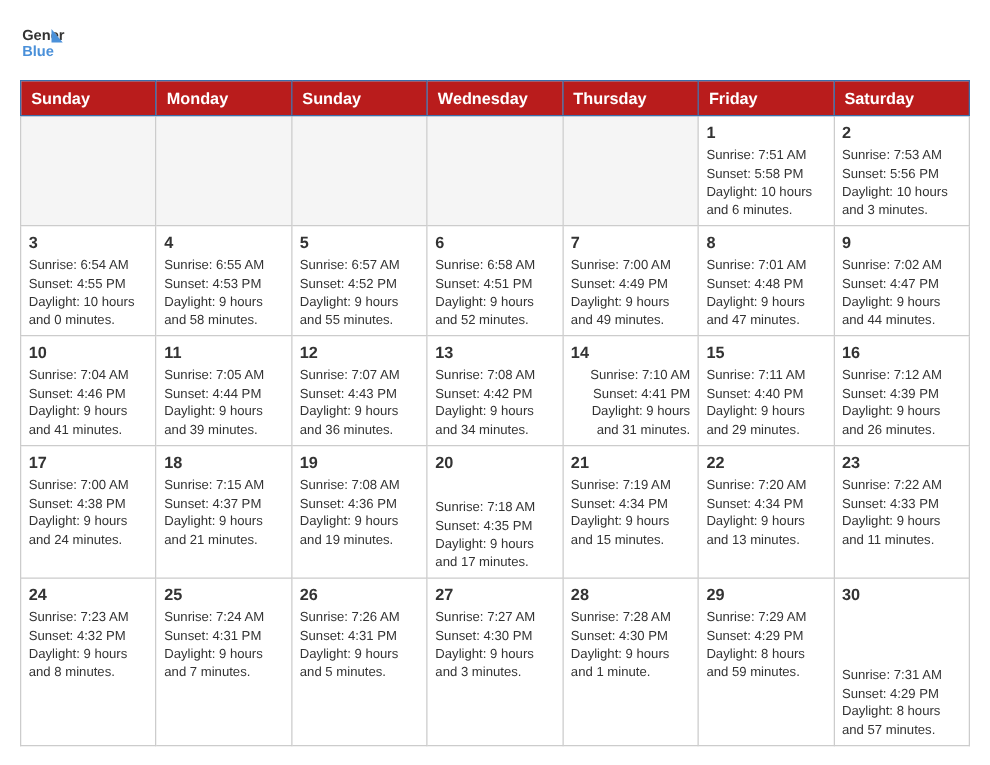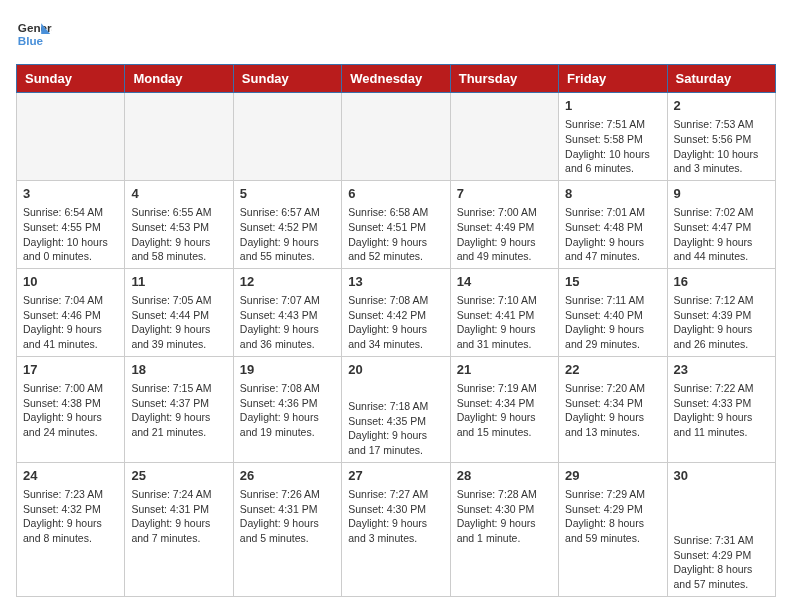--- a/index.html
+++ b/index.html
@@ -188,21 +188,21 @@
 Daylight: 9 hours and 36 minutes.</div>
         </td>
         <td>
           <span class="day-number">13</span>
           <div class="day-info" style="white-space: pre-line;">Sunrise: 7:08 AM
 Sunset: 4:42 PM
 Daylight: 9 hours and 34 minutes.</div>
         </td>
         <td>
           <span class="day-number">14</span>
-          <div class="day-info" style="white-space: pre-line;">Sunrise: 7:10 AM
+          <div class="day-info" style="white-space: pre-line; text-align: right;">Sunrise: 7:10 AM
 Sunset: 4:41 PM
 Daylight: 9 hours and 31 minutes.</div>
         </td>
         <td>
           <span class="day-number">15</span>
           <div class="day-info" style="white-space: pre-line;">Sunrise: 7:11 AM
 Sunset: 4:40 PM
 Daylight: 9 hours and 29 minutes.</div>
         </td>
         <td>

